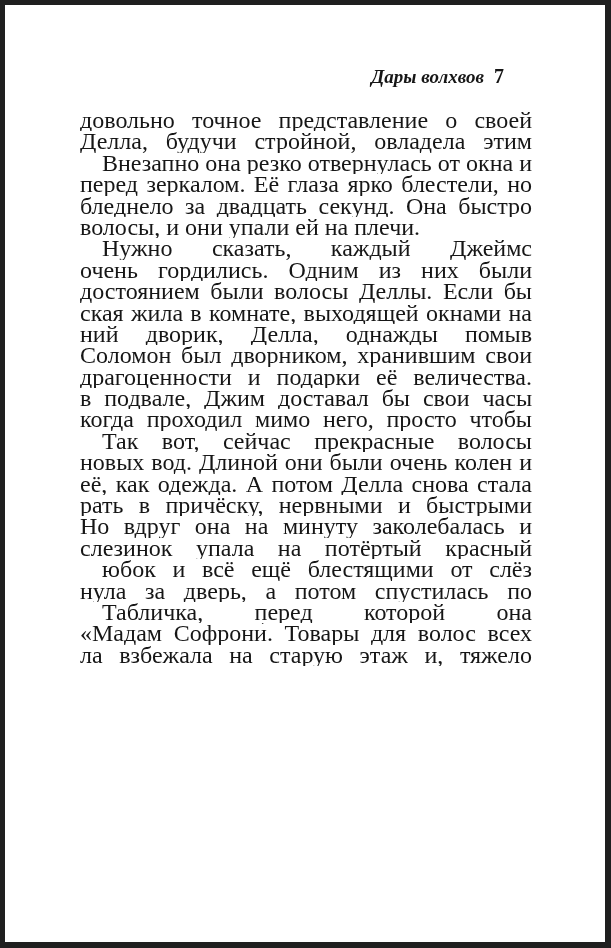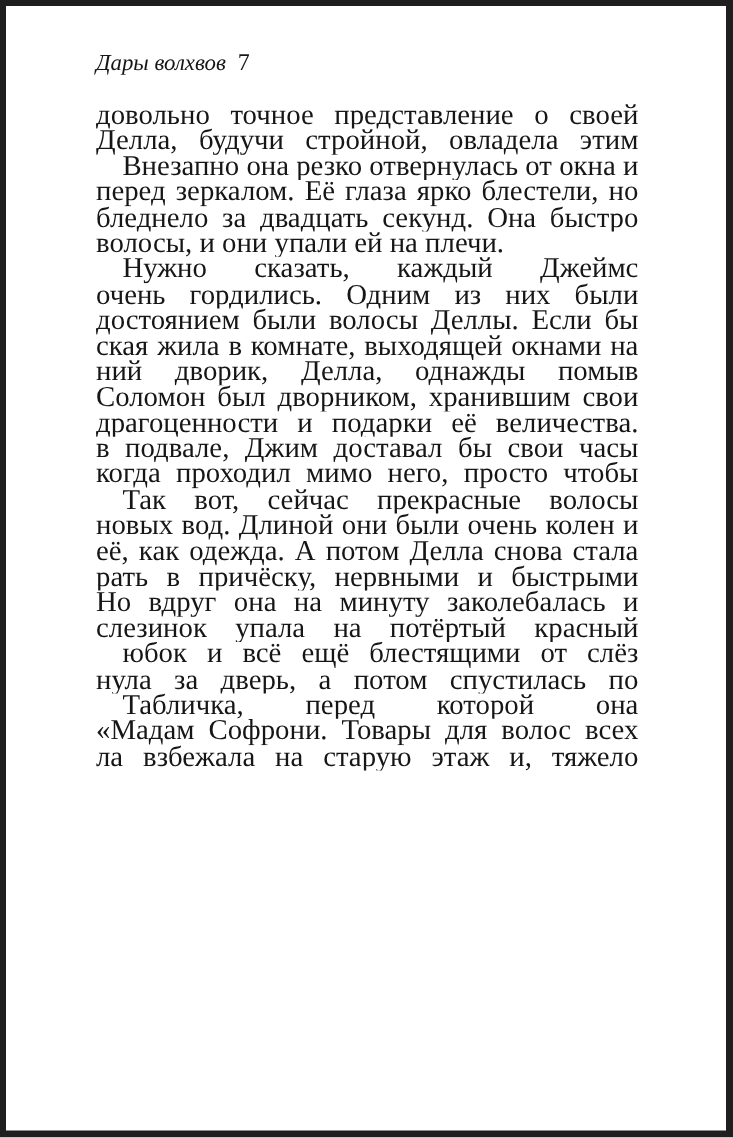--- a/index.html
+++ b/index.html
@@ -20,26 +20,28 @@
     color: var(--text-color, #161616);
     overflow: hidden;
   }
   .content {
     position: absolute;
     left: 75px;
     top: 0;
     width: 452px;
   }
   .running-head {
-    margin-top: 36px;
+    margin-top: 60px;
     height: 22px;
     line-height: 22px;
+    text-align: right;
     padding-right: 28px;
     font-size: 19px;
     white-space: nowrap;
+    font-weight: bold;
   }
   .running-head .book-title {
     font-style: italic;
   }
   .running-head .folio {
     font-style: normal;
     margin-left: 10px;
     font-size: 20px;
   }
   .page-body {

